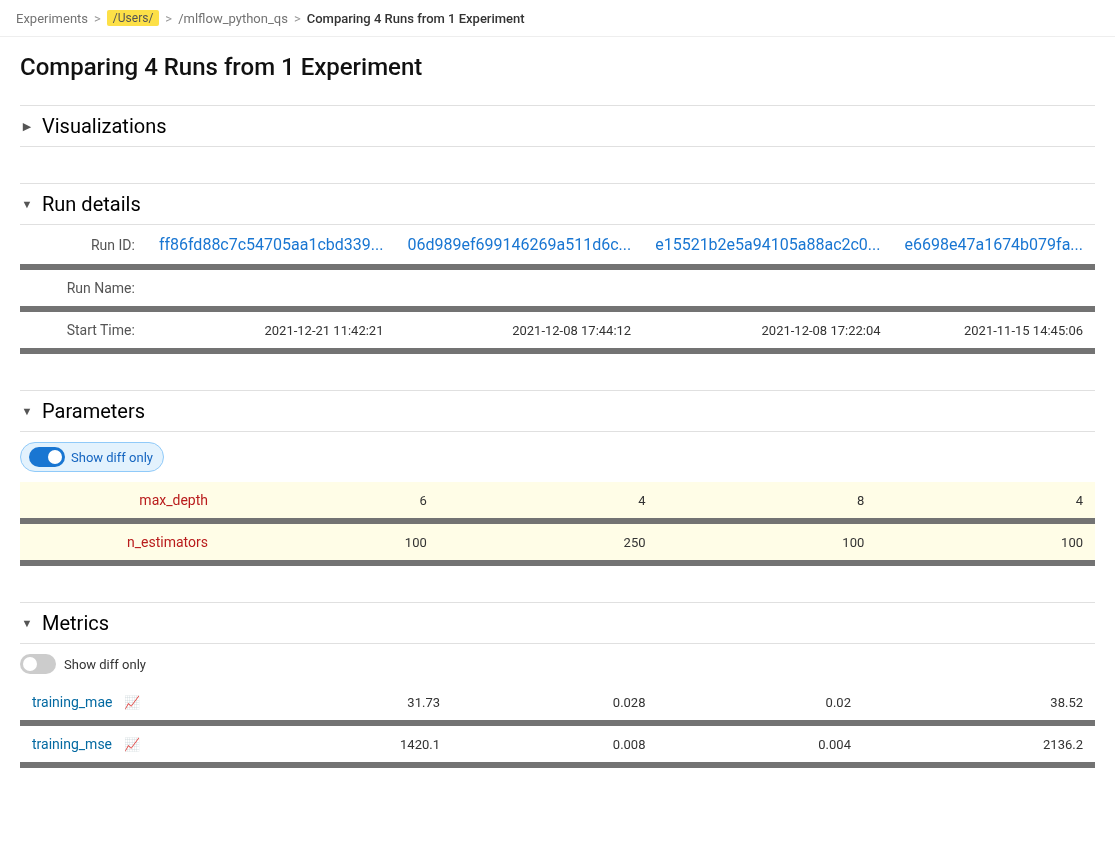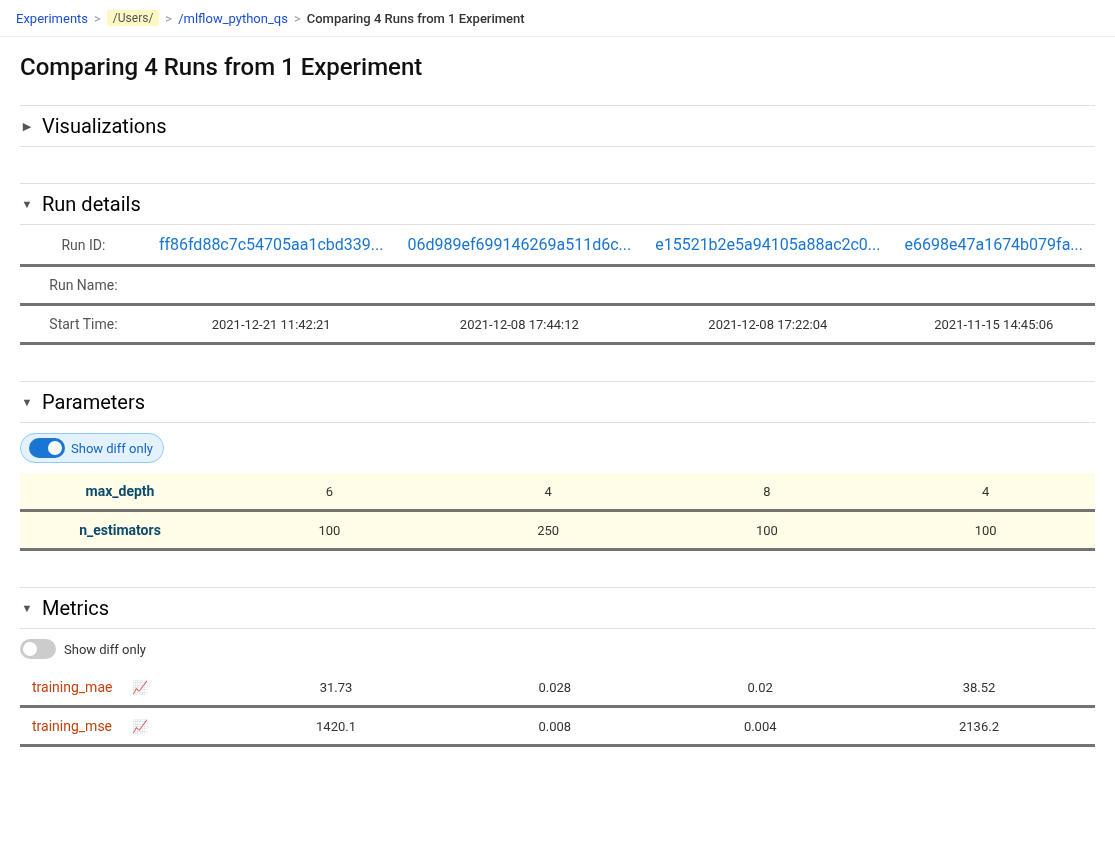--- a/index.html
+++ b/index.html
@@ -14,21 +14,21 @@
     .breadcrumb-bar {
       padding: 10px 16px;
       font-size: 13px;
       color: #555;
       display: flex;
       align-items: center;
       gap: 6px;
       border-bottom: 1px solid #eee;
     }
     .breadcrumb-bar a, .breadcrumb-link {
-      color: #1d4ed8;
+      color: #737373;
       text-decoration: none;
       cursor: pointer;
     }
     .breadcrumb-sep {
       color: #999;
     }
     .breadcrumb-current {
       color: #333;
       font-weight: 500;
     }
@@ -72,22 +72,22 @@
       color: #000000;
     }
 
     .comparison-table {
       width: 100%;
       border-collapse: collapse;
     }
 
     .comparison-table td, .comparison-table th {
       padding: 10px 12px;
-      text-align: center;
-      border-bottom: 3px solid #737373;
+      text-align: right;
+      border-bottom: 6px solid #737373;
       vertical-align: middle;
     }
 
     .comparison-table .row-label {
       width: 200px;
       color: #555;
       font-weight: 400;
       background: #fff;
     }
 
@@ -102,22 +102,22 @@
       font-size: 13px;
       color: #333;
     }
 
     
     .param-row td {
       background: #fffde7;
     }
     .param-row .row-label {
       background: #fffde7;
-      color: #0c4a6e;
-      font-weight: 700;
+      color: #b91c1c;
+      font-weight: 400;
     }
 
     
     .metrics-row td {
       background: #fff;
     }
 
     .toggle-row {
       padding: 10px 0;
       display: flex;
@@ -175,43 +175,43 @@
       border-radius: 20px;
       padding: 4px 10px 4px 8px;
       cursor: pointer;
     }
     .toggle-pill-label {
       font-size: 13px;
       color: #1565c0;
     }
 
     .metric-link {
-      color: #c2410c;
+      color: #0369a1;
       text-decoration: none;
       cursor: pointer;
       display: flex;
       align-items: center;
-      gap: 20px;
+      gap: 12px;
     }
 
     .chart-icon {
       font-size: 13px;
     }
 
     .section-gap {
       height: 16px;
     }
 
     
     .viz-section .section-header {
       border-bottom: 1px solid #e0e0e0;
     }
 
     .breadcrumb-user {
-      background: #fef9c3;
+      background: #fde047;
       border-radius: 2px;
       padding: 1px 6px;
       font-size: 12px;
     }
   </style>
 </head>
 <body>
 
 <div class="breadcrumb-bar">
   <a class="breadcrumb-link">Experiments</a>

